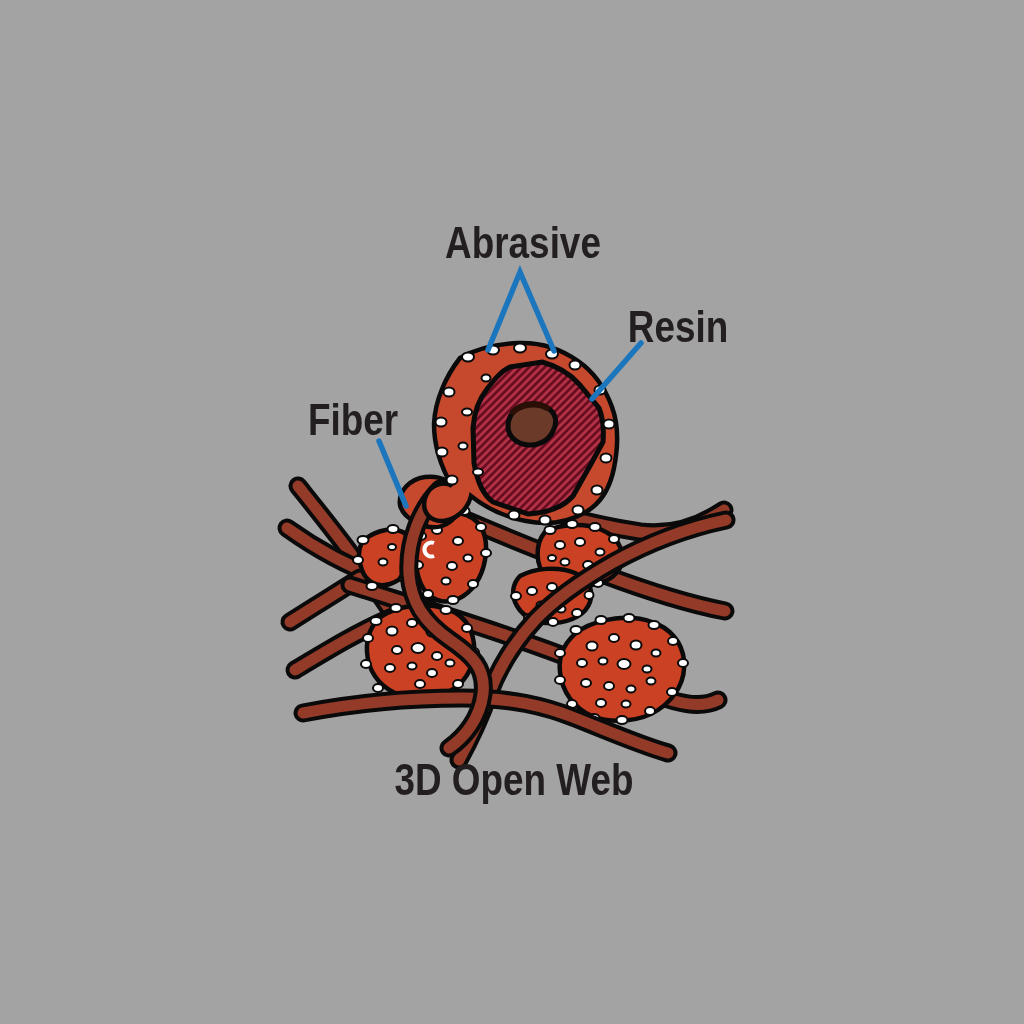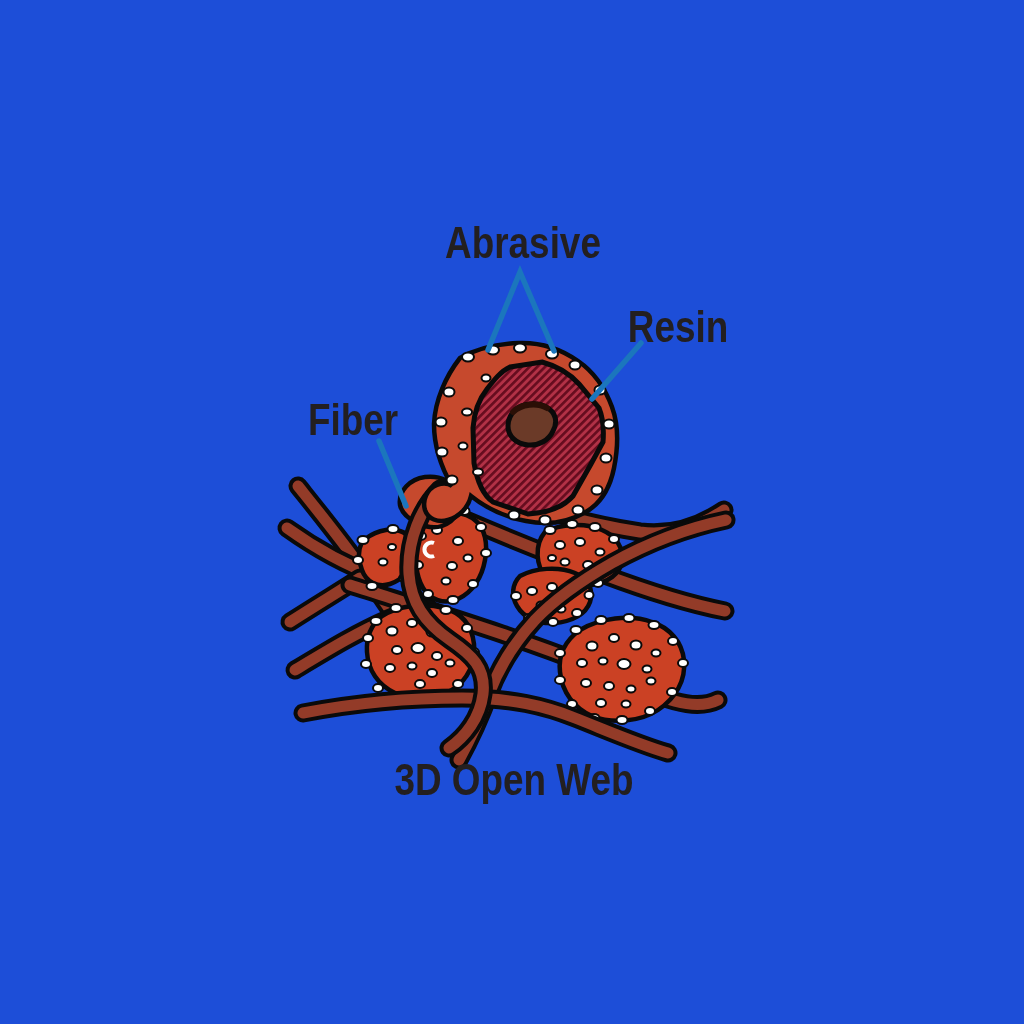--- a/index.html
+++ b/index.html
@@ -1,16 +1,16 @@
 <!DOCTYPE html>
 <html style="--ink: #231f20; --callout-blue: #1b76bd; --fiber-red: #933b28; --blob-red: #cb4124; --cluster-red: #c6492d; --resin-red: #b23146; --resin-hatch: #650c1e; --core-brown: #6b3a28; --grain-white: #ffffff; --outline-black: #0a0a0a;"><head>
 <meta charset="utf-8">
 <style>
   html,body{margin:0;padding:0;background:#fff;}
-  .page{position:relative;width:1024px;height:1024px;background:#1d4ed8;overflow:hidden;font-family:"Liberation Sans",sans-serif;}
+  .page{position:relative;width:1024px;height:1024px;background:#a3a3a3;overflow:hidden;font-family:"Liberation Sans",sans-serif;}
   svg{position:absolute;left:0;top:0;}
   .lbl{font-family:"Liberation Sans",sans-serif;font-weight:bold;font-size:45px;fill:var(--ink);}
   .fo{fill:none;stroke:var(--outline-black);stroke-width:19;stroke-linecap:round;}
   .fc{fill:none;stroke:var(--fiber-red);stroke-width:11;stroke-linecap:round;}
   .blob{fill:var(--blob-red);stroke:var(--outline-black);stroke-width:4.5;}
   .dot{fill:var(--grain-white);stroke:var(--outline-black);stroke-width:2;}
   .grain{fill:var(--grain-white);stroke:var(--outline-black);stroke-width:2;}
   .callout{fill:none;stroke:var(--callout-blue);stroke-width:5.5;stroke-linecap:round;stroke-linejoin:miter;}
 </style>
 </head>

